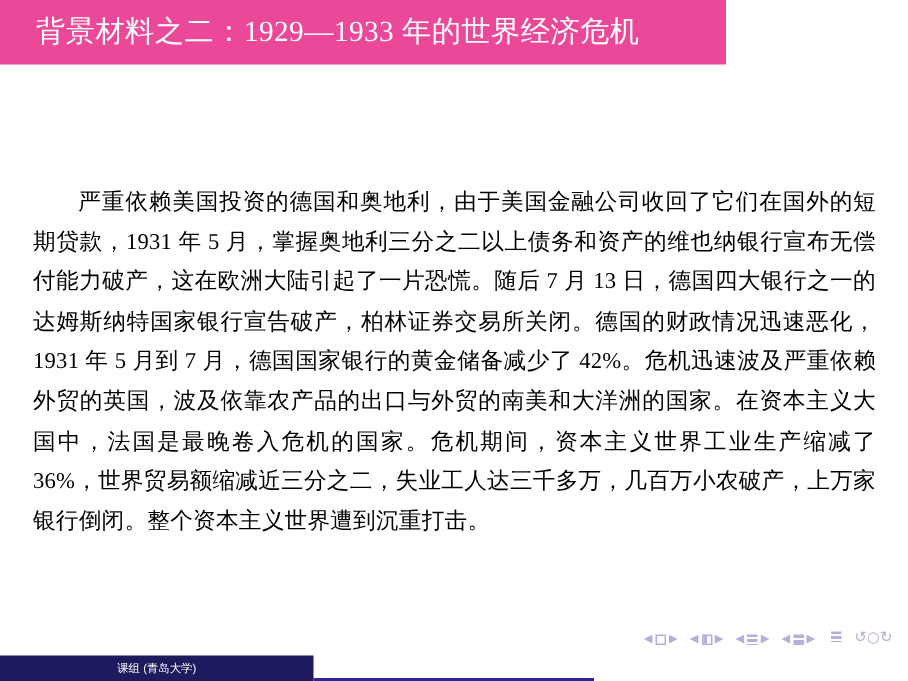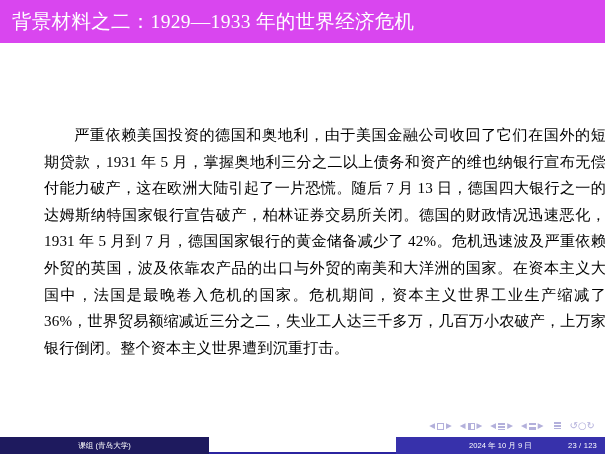--- a/index.html
+++ b/index.html
@@ -13,46 +13,45 @@
     font-family: "Liberation Serif", "DejaVu Serif", serif;
     overflow: hidden;
     position: relative;
   }
 
   
   #title-bar {
     position: absolute;
     top: 0;
     left: 0;
-    width: 605px;
+    width: 484px;
     height: 43px;
-    background: #d946ef;
-    display: flex;
-    align-items: center;
-    box-sizing: border-box;
-    padding-left: 12px;
+    background: #ec4899;
+    display: flex;
+    align-items: center;
+    box-sizing: border-box;
+    padding-left: 24px;
   }
   #title-text {
     color: #ffffff;
     font-size: 19.5px;
     line-height: 1.1;
     letter-spacing: 0.3px;
     white-space: nowrap;
     font-family: "Liberation Serif", "DejaVu Serif", serif;
   }
 
   
   #slide-body {
     position: absolute;
     top: 43px;
     left: 0;
     width: 516px;
     height: 372px;
     box-sizing: border-box;
-    margin-left: 22px;
   }
   #body-paragraph {
     position: absolute;
     top: 64px;
     left: 22px;
     width: 562px;
     color: #000000;
     font-size: 15.1px;
     line-height: 26.6px;
     text-align: justify;
@@ -227,18 +226,14 @@
 <div id="footer">
 
   <div class="footer-cell" id="footer-author">
     <span>课组 (青岛大学)</span>
   </div>
 
   <div class="footer-cell" id="footer-subject">
     <span>宏观经济学</span>
   </div>
 
-  <div class="footer-cell" id="footer-right">
-    <span id="footer-date">2024 年 10 月 9 日</span>
-    <span id="footer-page">23 / 123</span>
-  </div>
 
 </div>
 
 </body></html>

